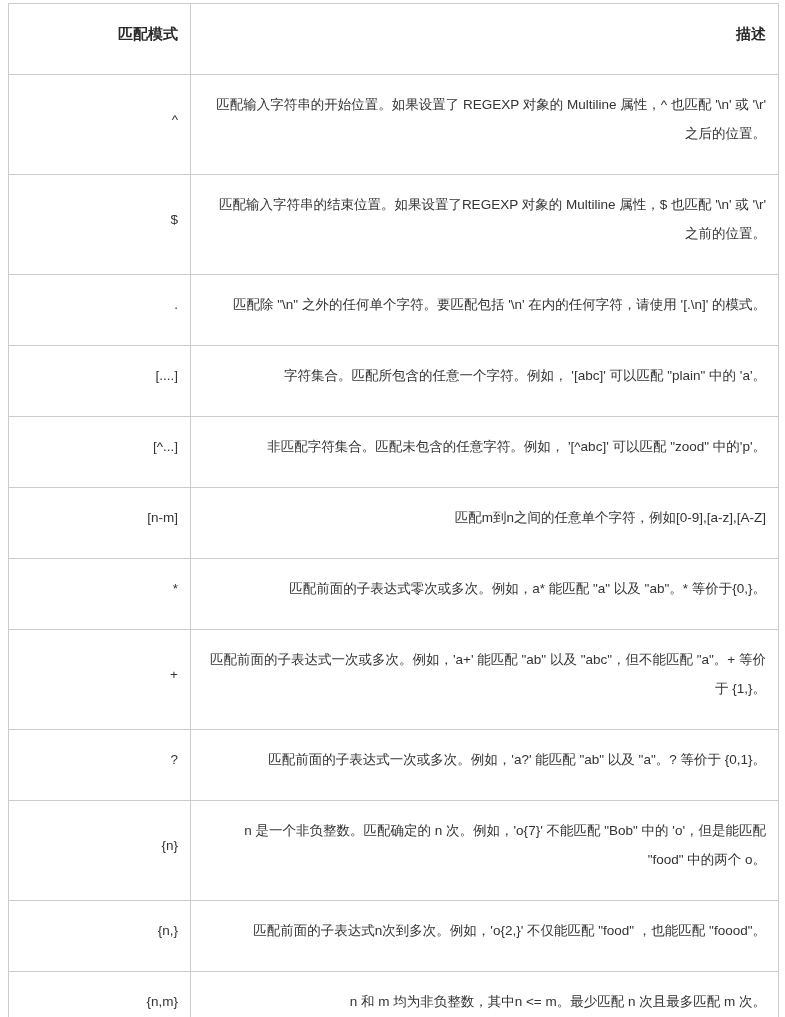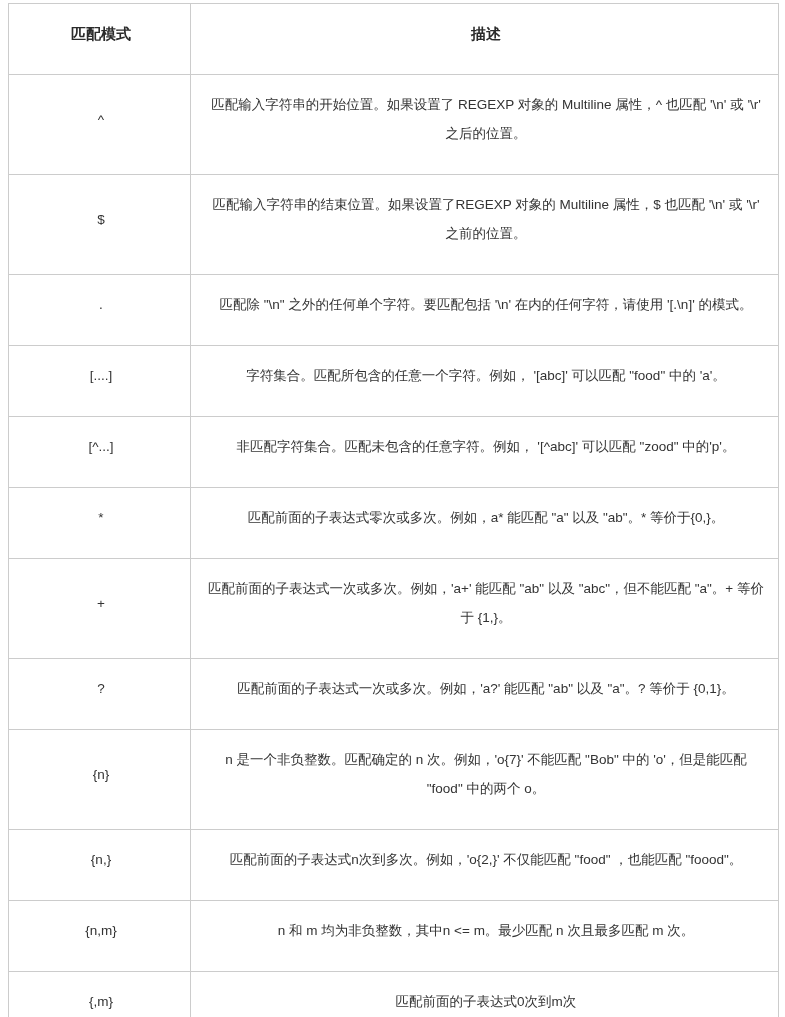--- a/index.html
+++ b/index.html
@@ -19,21 +19,21 @@
     top: 3px;
     width: 770px;
     border-collapse: collapse;
     table-layout: fixed;
   }
   col.c1 { width: 182px; }
   col.c2 { width: 588px; }
   th, td {
     border: 1px solid #cccccc;
     vertical-align: middle;
-    text-align: center;
+    text-align: right;
     padding: 15px 12px 26px 15px;
     font-size: 13.5px;
     line-height: 29px;
     overflow-wrap: break-word;
   }
   th {
     font-weight: bold;
     font-size: 15px;
     color: #2b2b2b;
   }
@@ -60,25 +60,29 @@
     <tr>
       <td>$</td>
       <td>匹配输入字符串的结束位置。如果设置了REGEXP 对象的 Multiline 属性，$ 也匹配 '\n' 或 '\r' 之前的位置。</td>
     </tr>
     <tr>
       <td>.</td>
       <td>匹配除 "\n" 之外的任何单个字符。要匹配包括 '\n' 在内的任何字符，请使用 '[.\n]' 的模式。</td>
     </tr>
     <tr>
       <td>[....]</td>
-      <td>字符集合。匹配所包含的任意一个字符。例如， '[abc]' 可以匹配 "food" 中的 'a'。</td>
+      <td>字符集合。匹配所包含的任意一个字符。例如， '[abc]' 可以匹配 "plain" 中的 'a'。</td>
     </tr>
     <tr>
       <td>[^...]</td>
       <td>非匹配字符集合。匹配未包含的任意字符。例如， '[^abc]' 可以匹配 "zood" 中的'p'。</td>
+    </tr>
+    <tr>
+      <td>[n-m]</td>
+      <td>匹配m到n之间的任意单个字符，例如[0-9],[a-z],[A-Z]</td>
     </tr>
     <tr>
       <td>*</td>
       <td>匹配前面的子表达式零次或多次。例如，a* 能匹配 "a" 以及 "ab"。* 等价于{0,}。</td>
     </tr>
     <tr>
       <td>+</td>
       <td>匹配前面的子表达式一次或多次。例如，'a+' 能匹配 "ab" 以及 "abc"，但不能匹配 "a"。+ 等价于 {1,}。</td>
     </tr>
     <tr>

